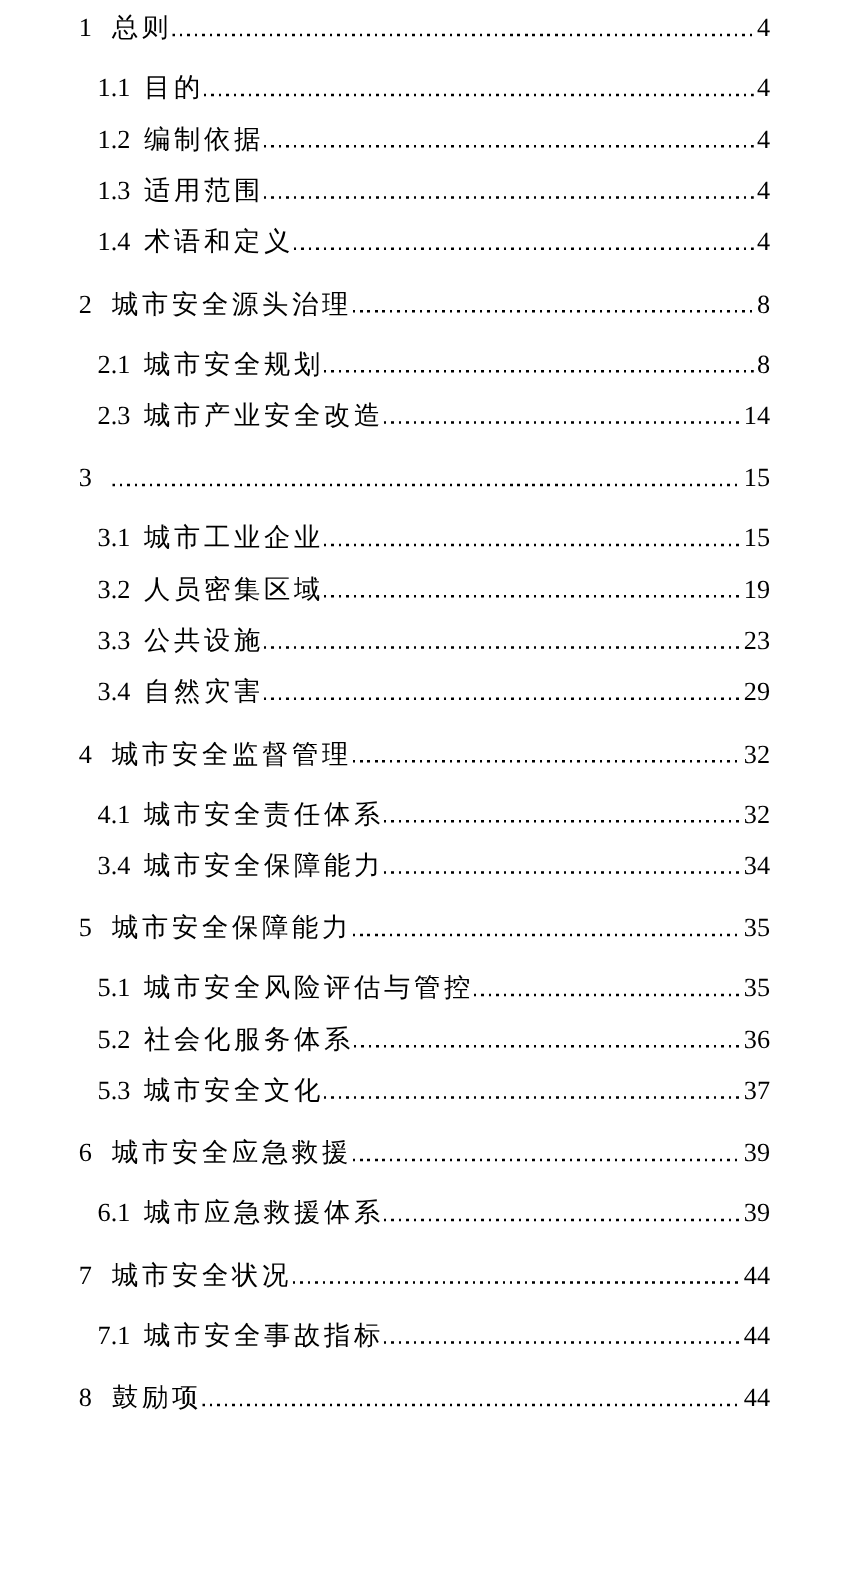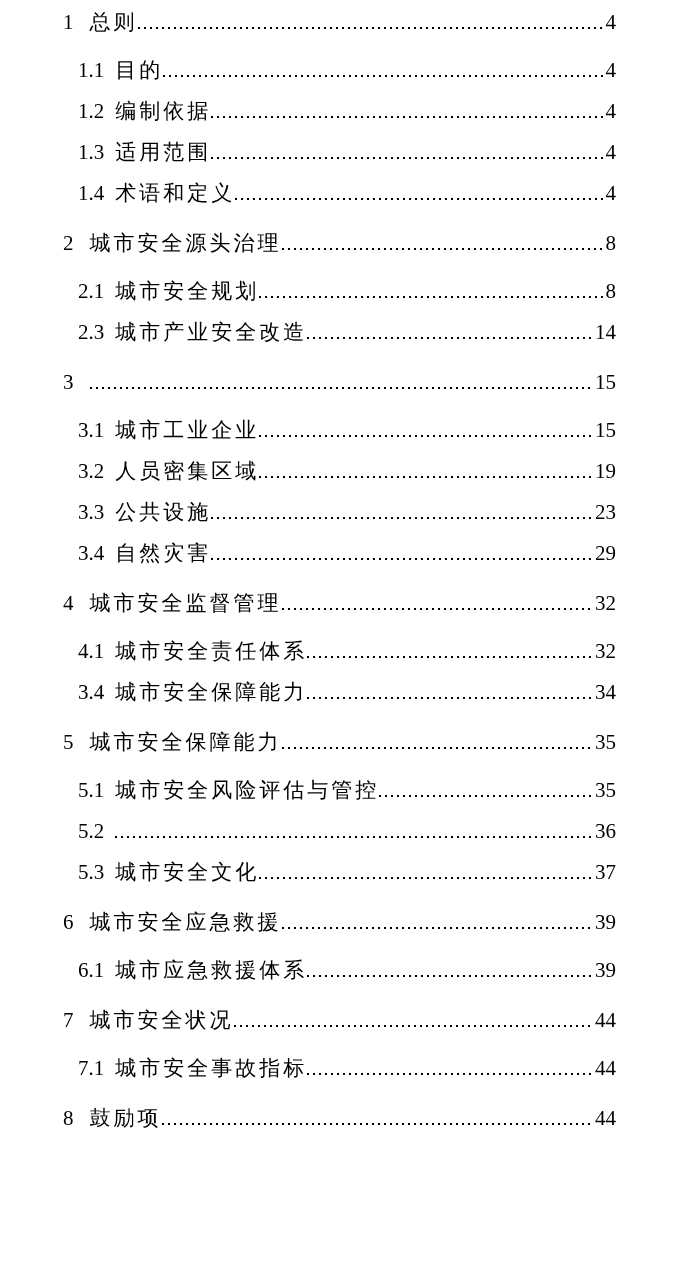--- a/index.html
+++ b/index.html
@@ -164,20 +164,21 @@
     <span class="page-num">35</span>
   </div>
       <div class="toc-row lvl2">
     <span class="num">5.1</span>
     <span class="title">城市安全风险评估与管控</span>
     <span class="leader"></span>
     <span class="page-num">35</span>
   </div>
       <div class="toc-row lvl2">
     <span class="num">5.2</span>
+    <span class="title">社会化服务体系</span>
     <span class="leader"></span>
     <span class="page-num">36</span>
   </div>
       <div class="toc-row lvl2">
     <span class="num">5.3</span>
     <span class="title">城市安全文化</span>
     <span class="leader"></span>
     <span class="page-num">37</span>
   </div>
       <div class="toc-row lvl1">

